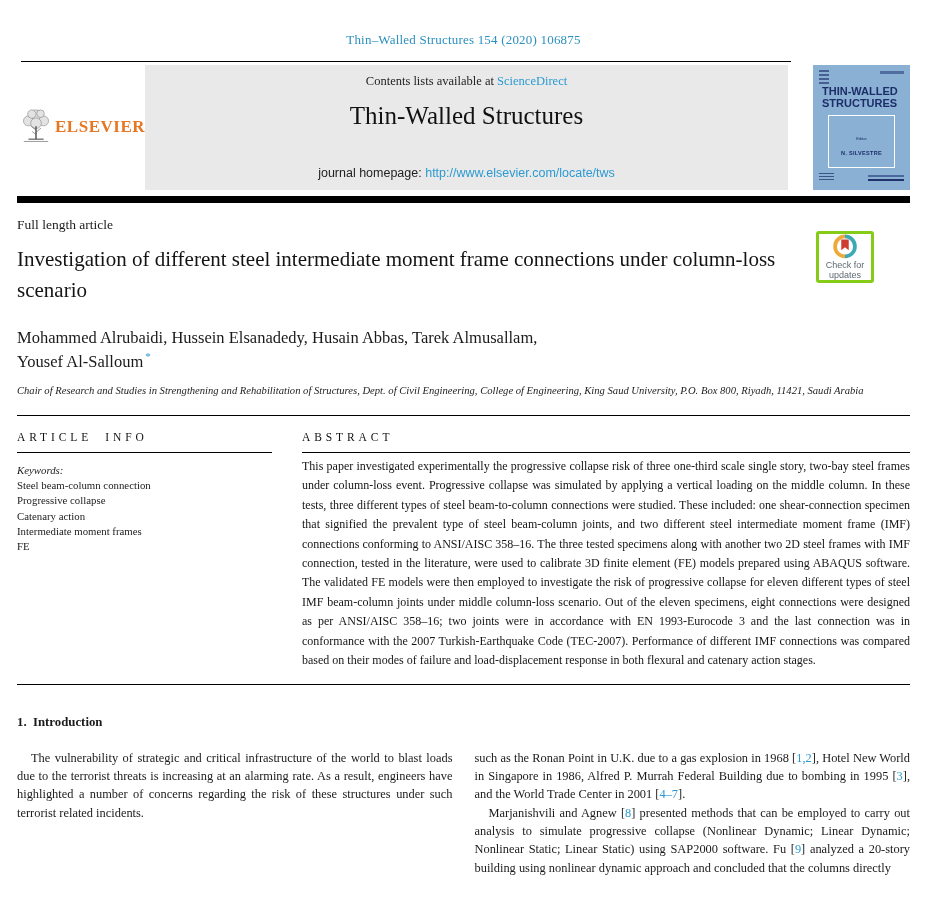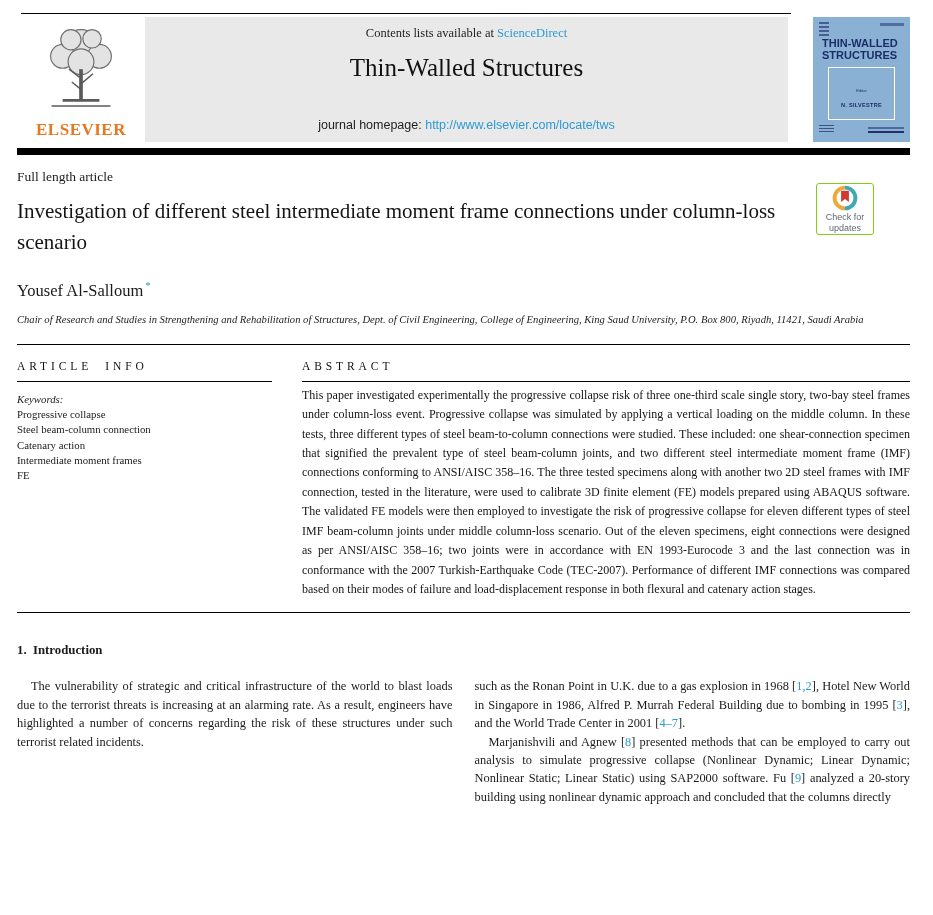--- a/index.html
+++ b/index.html
@@ -8,21 +8,21 @@
     position:relative; width:933px; height:915px; overflow:hidden;
     background:#fff; font-family:"Liberation Serif", serif; color:#1a1a1a;
     padding:0 23px 0 17px;
   }
   
   .citation { margin-top:32px; text-align:center; font-size:13px; color:#2b8fbe; letter-spacing:.2px; }
   
   .head-rule { margin:13px 119px 0 4px; border-top:1.5px solid #000; }
   
   .banner-row { display:flex; margin-top:3px; height:125px; }
-  .logo-block { width:128px; display:flex; flex-direction:column; align-items:center; justify-content:flex-end; padding-bottom:2px; }
+  .logo-block { width:128px; display:flex; flex-direction:row; align-items:center; justify-content:flex-end; padding-bottom:2px; }
   .logo-tree { width:92px; height:98px; }
   .logo-word { font-size:17px; font-weight:bold; color:#e87722; letter-spacing:.5px; font-family:"Liberation Serif", serif; }
   .banner { flex:1; background:#e9e9e9; margin-right:25px; display:flex; flex-direction:column; align-items:center; padding:9px 0 10px 0; }
   .banner-line1 { font-size:12.5px; color:#222; }
   .banner-line1 .link { color:#2b9ad2; }
   .banner-title { font-size:25px; margin-top:13px; color:#111; }
   .banner-home { margin-top:auto; font-size:12.5px; font-family:"Liberation Sans", sans-serif; color:#222; }
   .banner-home .link { color:#2b9ad2; }
   
   .cover { position:relative; width:97px; height:125px; background:#8ab1d3; flex:none; }
@@ -44,21 +44,21 @@
   .black-bar { margin-top:6px; height:7px; background:#000; }
   
   .article-head { position:relative; }
   .article-type { margin-top:14px; font-size:13.5px; }
   .article-title { margin-top:11px; max-width:775px; font-size:21px; line-height:1.47; font-weight:normal; color:#141414; }
   .authors { margin-top:20px; font-size:16.5px; line-height:1.4; }
   .authors .mark { color:#2b9ad2; font-size:11px; vertical-align:super; margin-left:2px; }
   .affiliation { margin-top:11px; font-style:italic; font-size:10.6px; line-height:1.45; max-width:880px; color:#222; }
   
   .badge { position:absolute; top:14px; right:36px; width:58px; height:52px; background:#fff;
-     border:1px solid #84cc16; border-radius:3px; display:flex; flex-direction:column; align-items:center; justify-content:center; cursor:pointer; }
+     border:3px solid #84cc16; border-radius:3px; display:flex; flex-direction:column; align-items:center; justify-content:center; cursor:pointer; }
   .badge-text { font-family:"Liberation Sans", sans-serif; font-size:9px; line-height:1.12; color:#5f6a72; text-align:center; margin-top:1px; }
   
   .rule-full { border-top:1px solid #000; margin-top:16px; }
   
   .info-grid { display:flex; margin-top:0; }
   .info-col { width:255px; flex:none; padding-top:15px; }
   .abs-col { flex:1; margin-left:30px; padding-top:15px; }
   .sec-cap { font-size:11.5px; letter-spacing:.34em; word-spacing:.55em; color:#111; }
   .cap-rule { border-top:1px solid #000; margin-top:9px; }
   .keywords { margin-top:10px; font-size:10.8px; line-height:1.42; }
@@ -71,20 +71,21 @@
   .intro-col.left { margin-right:22px; }
   .intro-col p { margin:0; }
   .intro-col p.ind { text-indent:14px; }
   .cite { color:#2b9ad2; cursor:pointer; }
 </style>
 </head>
 <body>
 
 <div class="page">
 
+  <div class="citation">Thin–Walled Structures 154 (2020) 106875</div>
 
   <div class="head-rule"></div>
 
   <div class="banner-row">
 
     <div class="logo-block">
       <svg class="logo-tree" viewBox="0 0 100 104">
         <g stroke="#707070" stroke-width="1.3" fill="#e3e3e3">
           <circle cx="50" cy="27" r="20"></circle>
           <circle cx="30" cy="36" r="13"></circle>
@@ -146,39 +147,40 @@
       <div class="badge-text">
         <div>Check for</div>
         <div>updates</div>
       </div>
     </div>
 
     <div class="article-type">Full length article</div>
     <h1 class="article-title">Investigation of different steel intermediate moment frame connections under column-loss scenario</h1>
 
     <div class="authors">
+      <div>Mohammed Alrubaidi, Hussein Elsanadedy, Husain Abbas, Tarek Almusallam,</div>
       <div>
         <span>Yousef Al-Salloum</span><span class="mark">*</span>
       </div>
     </div>
 
     <div class="affiliation">Chair of Research and Studies in Strengthening and Rehabilitation of Structures, Dept. of Civil Engineering, College of Engineering, King Saud University, P.O. Box 800, Riyadh, 11421, Saudi Arabia</div>
   </div>
 
   <div class="rule-full"></div>
 
   <div class="info-grid">
     <div class="info-col">
       <div class="sec-cap">ARTICLE INFO</div>
       <div class="cap-rule"></div>
       <div class="keywords">
         <div class="kw-label">Keywords:</div>
         <div>
+            <div>Steel beam-column connection</div>
             <div>Progressive collapse</div>
-            <div>Steel beam-column connection</div>
             <div>Catenary action</div>
             <div>Intermediate moment frames</div>
             <div>FE</div>
           </div>
       </div>
     </div>
     <div class="abs-col">
       <div class="sec-cap">ABSTRACT</div>
       <div class="cap-rule"></div>
       <div class="abstract">This paper investigated experimentally the progressive collapse risk of three one-third scale single story, two-bay steel frames under column-loss event. Progressive collapse was simulated by applying a vertical loading on the middle column. In these tests, three different types of steel beam-to-column connections were studied. These included: one shear-connection specimen that signified the prevalent type of steel beam-column joints, and two different steel intermediate moment frame (IMF) connections conforming to ANSI/AISC 358–16. The three tested specimens along with another two 2D steel frames with IMF connection, tested in the literature, were used to calibrate 3D finite element (FE) models prepared using ABAQUS software. The validated FE models were then employed to investigate the risk of progressive collapse for eleven different types of steel IMF beam-column joints under middle column-loss scenario. Out of the eleven specimens, eight connections were designed as per ANSI/AISC 358–16; two joints were in accordance with EN 1993-Eurocode 3 and the last connection was in conformance with the 2007 Turkish-Earthquake Code (TEC-2007). Performance of different IMF connections was compared based on their modes of failure and load-displacement response in both flexural and catenary action stages.</div>

